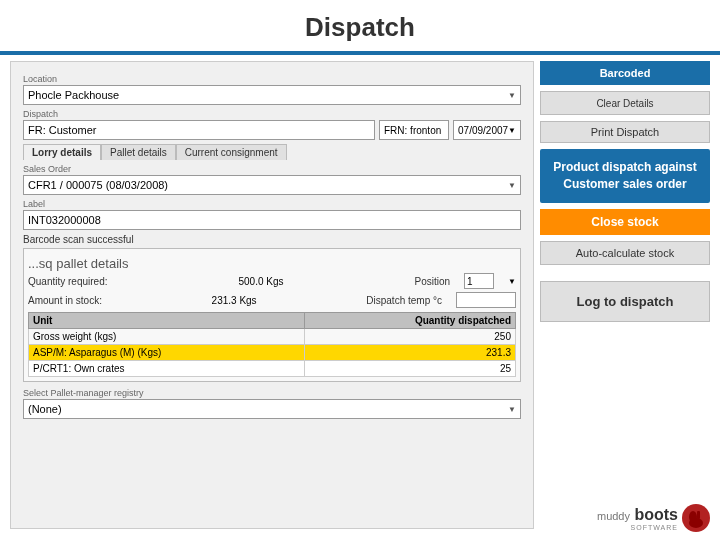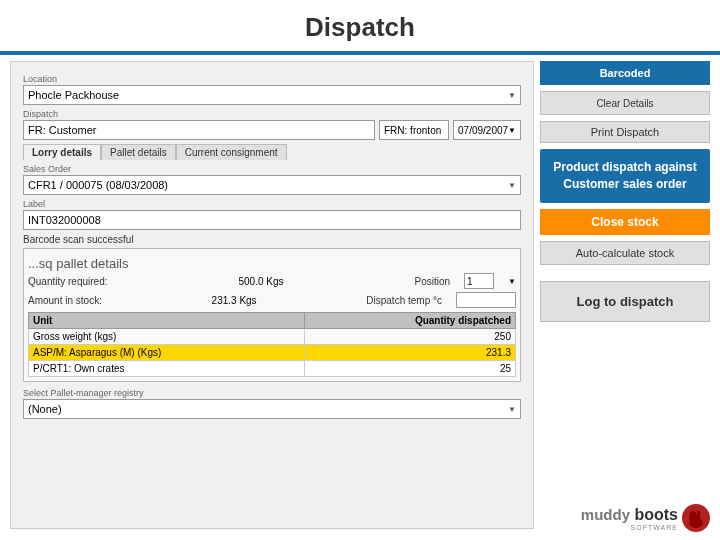--- a/index.html
+++ b/index.html
@@ -463,21 +463,21 @@
     <button class="btn-auto-calc">Auto-calculate stock</button>
 
     <button class="btn-log-dispatch">Log to dispatch</button>
 
   </div>
 
 </div>
 
 <div class="logo-area">
   <div style="text-align:right;">
-    <span style="font-size:15px; font-weight:bold; color:#777;">muddy</span>
+    <span style="font-size:11px; font-weight:normal; color:#777;">muddy</span>
     <span style="font-size:16px; font-weight:bold; color:#333;">boots</span>
     <span class="logo-text-software">SOFTWARE</span>
   </div>
   <div class="logo-icon">
     <svg width="22" height="22" viewBox="0 0 22 22">
       <ellipse cx="11" cy="16" rx="7" ry="5" fill="#8B0000"></ellipse>
       <ellipse cx="8" cy="10" rx="4" ry="6" fill="#8B0000"></ellipse>
       <rect x="12" y="4" width="3" height="8" rx="1" fill="#8B0000"></rect>
     </svg>
   </div>

